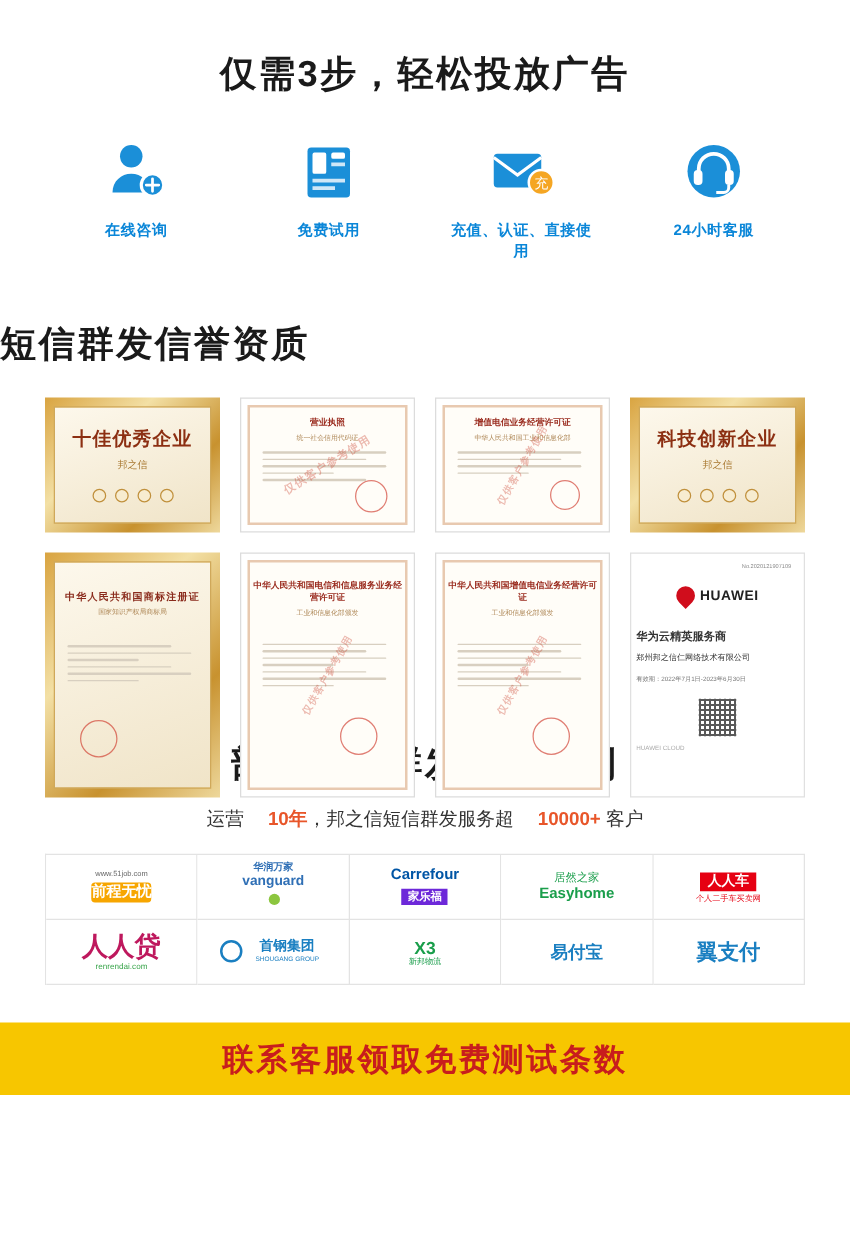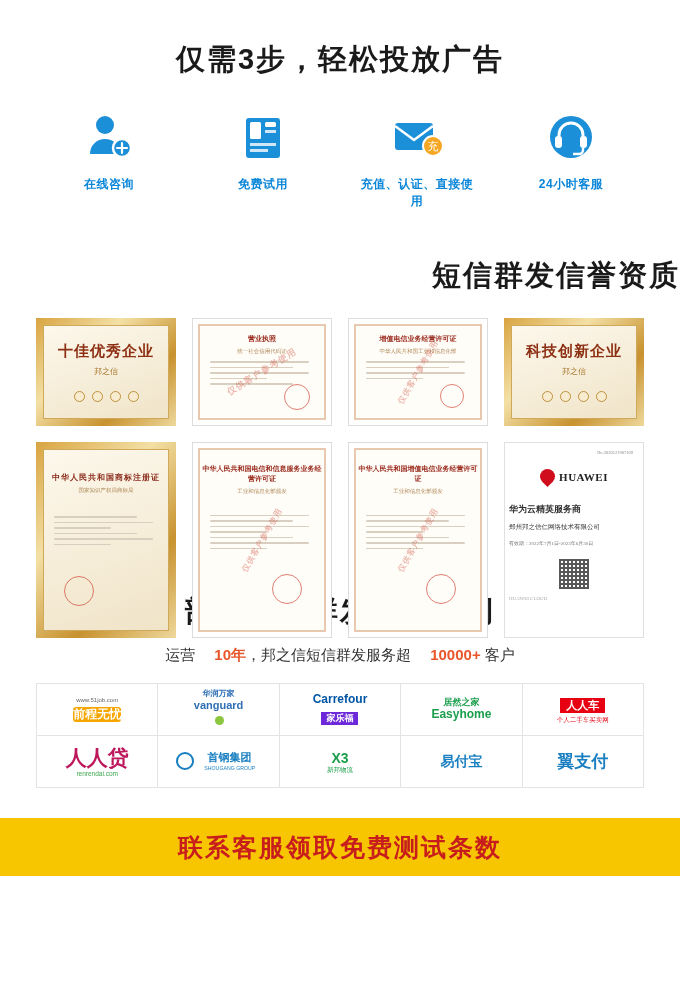--- a/index.html
+++ b/index.html
@@ -45,21 +45,21 @@
     margin-top: 10px;
     font-size: 12px;
     color: #0a86d8;
     font-weight: bold;
     letter-spacing: 0.5px;
   }
 
   
   .sec2 { margin-top: 46px; }
   .sec2-title {
-    text-align: right;
+    text-align: left;
     font-size: 29px;
     font-weight: bold;
     color: #1a1a1a;
     letter-spacing: 2px;
   }
   .cert-grid {
     margin: 22px auto 0;
     width: 492px;
     display: grid;
     grid-template-columns: repeat(4, 140px);
@@ -92,21 +92,20 @@
     width: 100%; height: 100%;
     background: #fffdf8;
     border: 2px solid #e8c9b0;
     position: relative;
     overflow: hidden;
   }
   .cert.white {
     border: 1px solid #e0e0e0;
     padding: 4px;
     background:#fff;
-    font-family:Liberation Serif, serif;
   }
   .cert.white .inner {
     width:100%;height:100%;
     background:#fff;
     position: relative;
     overflow: hidden;
   }
   .cert-head {
     text-align: center;
     font-size: 7px;
@@ -503,21 +502,21 @@
 
       <div class="logo-cell">
         <div class="lg">
           <div class="main" style="color:#0055a5;font-size:12px;">Carrefour</div>
           <div class="carre-box">家乐福</div>
         </div>
       </div>
 
       <div class="logo-cell">
         <div class="lg">
-          <div class="top" style="font-size:9px;color:#1a9e4b;font-weight:bold;">居然之家</div>
+          <div class="top" style="font-size:9px;color:#1a9e4b;font-weight:normal;">居然之家</div>
           <div class="main" style="color:#1a9e4b;font-size:12px;">Easyhome</div>
         </div>
       </div>
 
       <div class="logo-cell">
         <div class="lg">
           <div class="rr-box">人人车</div>
           <div class="small" style="color:#e60012;margin-top:3px;">个人二手车买卖网</div>
         </div>
       </div>

